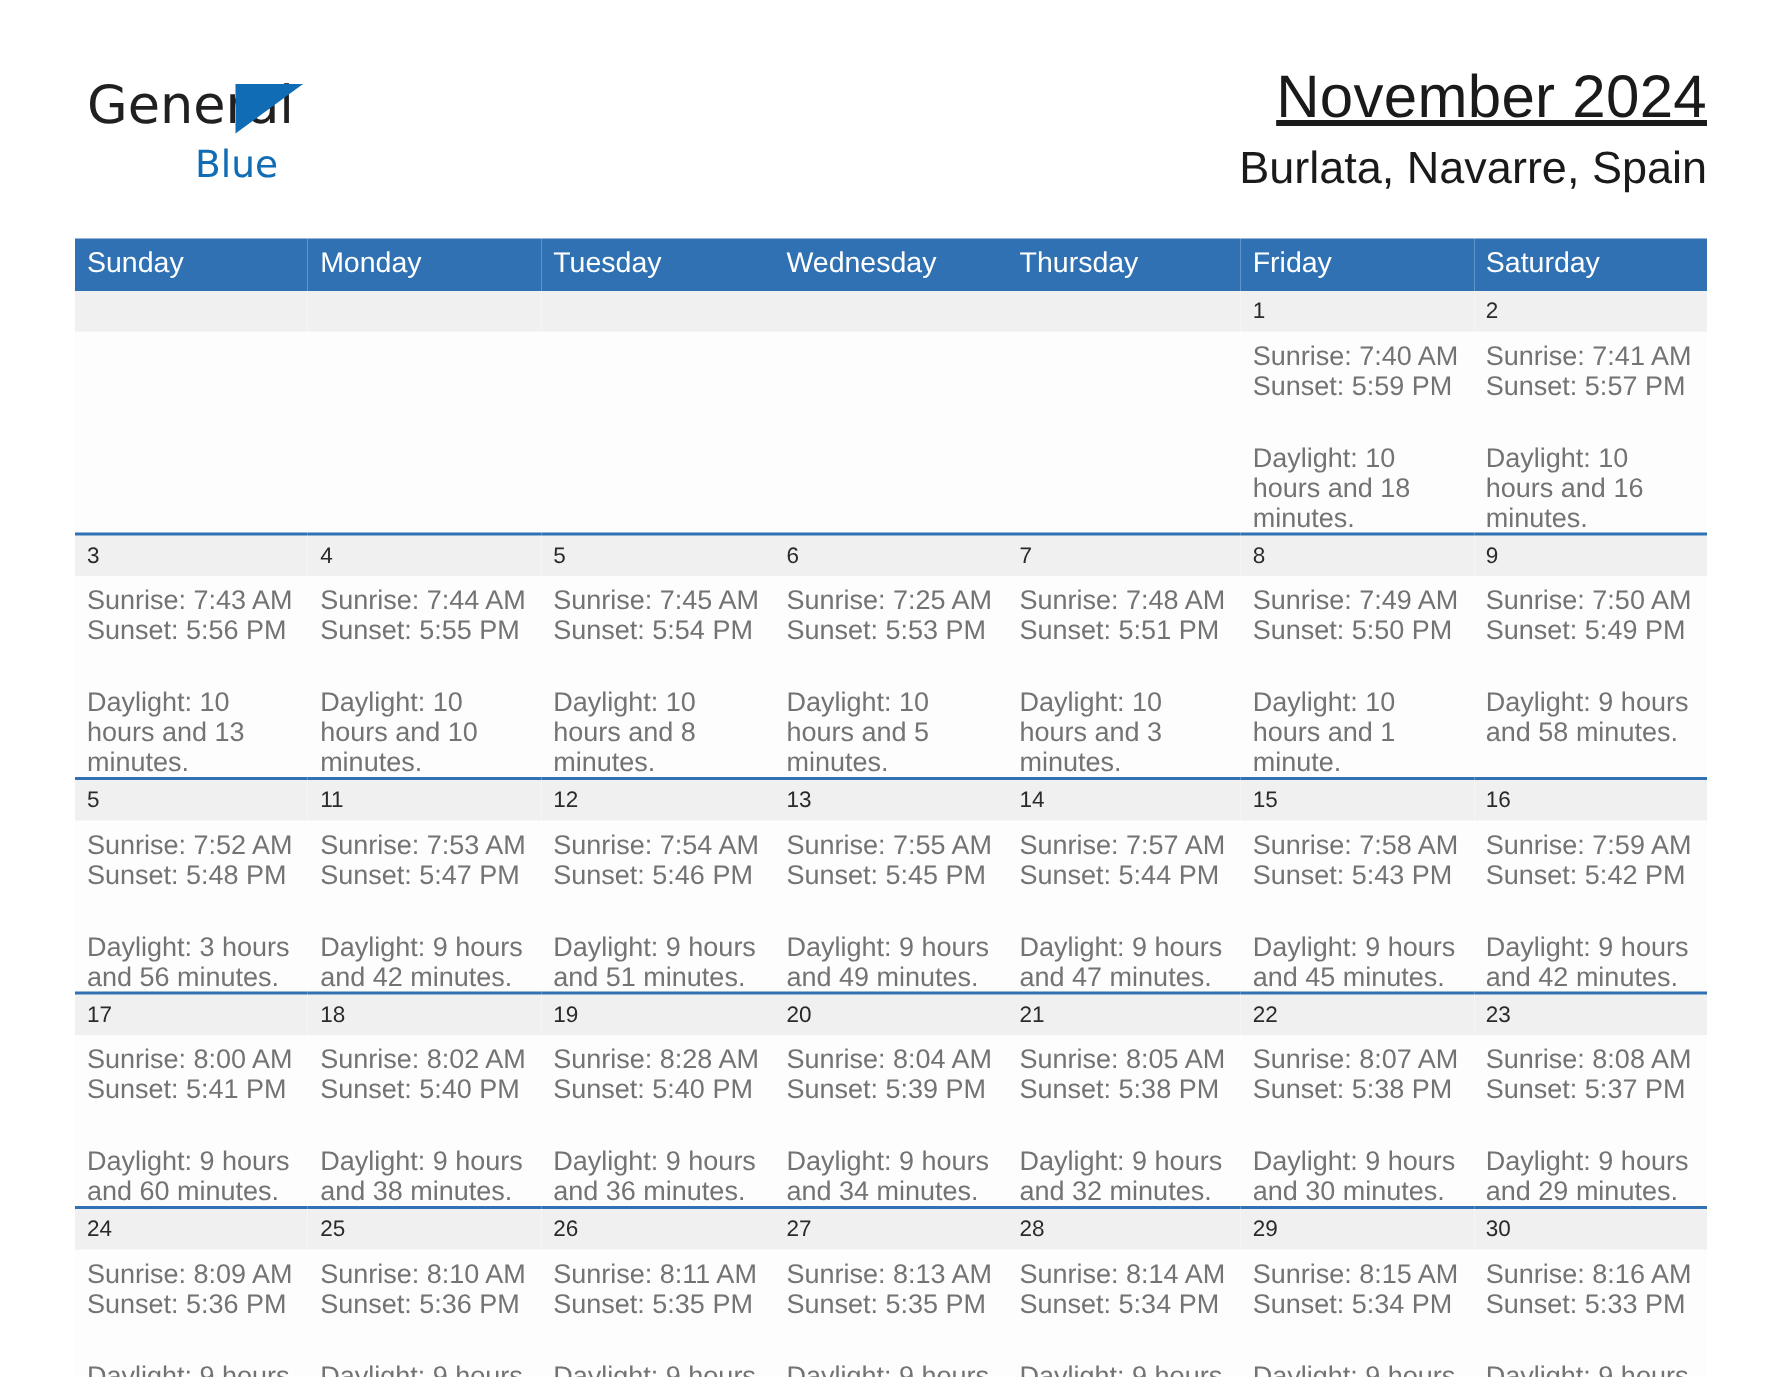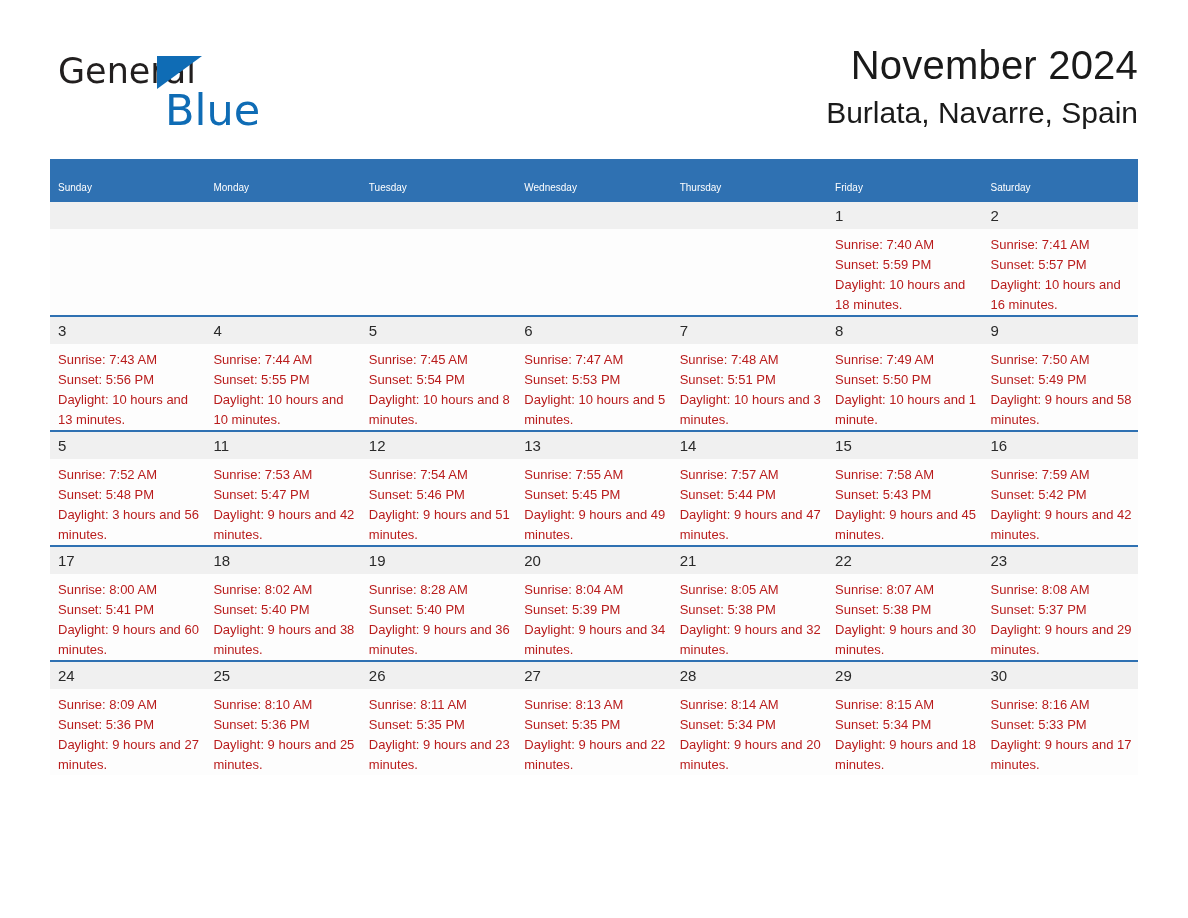--- a/index.html
+++ b/index.html
@@ -50,42 +50,43 @@
     position: absolute;
     left: 99px;
     top: 4px;
     width: 0;
     height: 0;
     border-left: 45px solid #0f6cb5;
     border-bottom: 33px solid transparent;
   }
   .brand-line2 {
     display: block;
-    margin-left: 107px;
+    margin-left: 72px;
     margin-top: 1px;
-    font-size: 43px;
+    font-size: 25px;
     line-height: 38px;
     color: #0f6cb5;
     font-family: "DejaVu Sans", sans-serif;
     font-weight: 400;
   }
   .title-block {
     position: absolute;
     right: 0;
     top: 0;
     text-align: right;
     width: 620px;
   }
   .cal-title {
     font-size: 40px;
     line-height: 50px;
     font-weight: 400;
     color: #1a1a1a;
     margin: 0;
     letter-spacing: 0.2px;
+    text-decoration: underline;
   }
   .cal-subtitle {
     font-size: 30px;
     line-height: 34px;
     font-weight: 400;
     color: #1a1a1a;
     margin: 6px 0 0 0;
   }
 
   
@@ -93,24 +94,24 @@
     position: absolute;
     left: 50px;
     top: 159px;
     width: 1088px;
     border-collapse: collapse;
     table-layout: fixed;
   }
   .calendar th {
     background: #2f71b2;
     color: #ffffff;
-    font-size: 10px;
+    font-size: 19px;
     font-weight: 400;
     text-align: left;
-    padding: 20px 0 7px 8px;
+    padding: 6px 0 7px 8px;
     height: 16px;
     border: none;
   }
   .calendar td {
     vertical-align: top;
     width: 155.4px;
     height: 105px;
     padding: 0;
     border: none;
     border-top: 2px solid #2f71b2;
@@ -128,29 +129,30 @@
     padding: 4px 0 2px 8px;
     font-size: 15px;
     line-height: 19px;
     color: #2a2a2a;
   }
   .daynum-band.empty {
     color: transparent;
   }
   .cell-body {
     padding: 6px 6px 0 8px;
-    font-size: 13px;
+    font-size: 18px;
     line-height: 20px;
-    color: #b91c1c;
+    color: #737373;
   }
   .cell-body div {
     white-space: nowrap;
   }
   .cell-body .daylight-wrap {
     white-space: normal;
+    margin-top: 28px;
   }
   td.blank .cell-body { visibility: hidden; }
 </style>
 </head>
 <body>
 
 <div class="page">
 
   <div class="top-bar">
 
@@ -259,21 +261,21 @@
             <div class="daynum-band">5</div>
             <div class="cell-body">
               <div>Sunrise: 7:45 AM</div>
               <div>Sunset: 5:54 PM</div>
               <div class="daylight-wrap">Daylight: 10 hours and 8 minutes.</div>
             </div>
           </td>
           <td>
             <div class="daynum-band">6</div>
             <div class="cell-body">
-              <div>Sunrise: 7:47 AM</div>
+              <div>Sunrise: 7:25 AM</div>
               <div>Sunset: 5:53 PM</div>
               <div class="daylight-wrap">Daylight: 10 hours and 5 minutes.</div>
             </div>
           </td>
           <td>
             <div class="daynum-band">7</div>
             <div class="cell-body">
               <div>Sunrise: 7:48 AM</div>
               <div>Sunset: 5:51 PM</div>
               <div class="daylight-wrap">Daylight: 10 hours and 3 minutes.</div>

